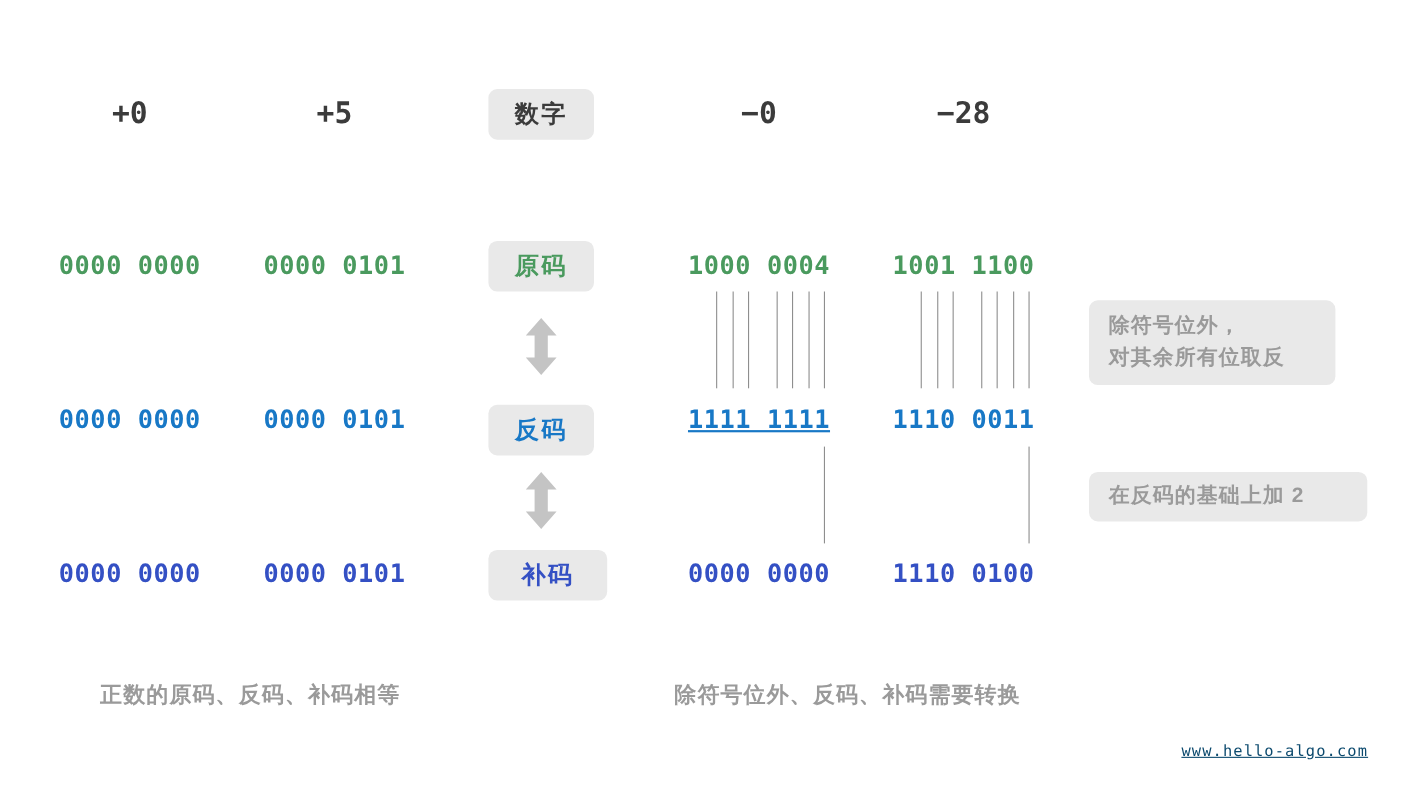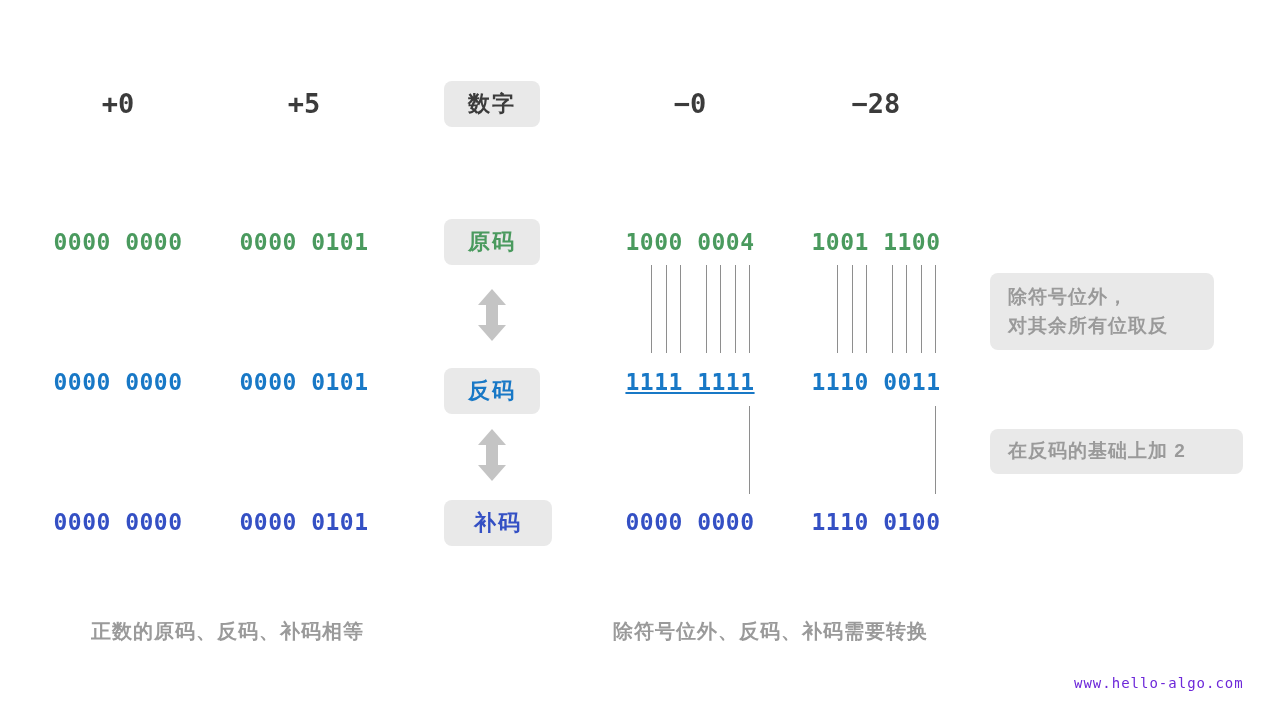--- a/index.html
+++ b/index.html
@@ -88,23 +88,24 @@
     font-size: 20px;
     font-weight: bold;
     letter-spacing: 1px;
     white-space: nowrap;
   }
 
   
   .watermark {
     font-family: "DejaVu Sans Mono", "Liberation Mono", monospace;
     font-size: 14px;
-    color: #6d28d9;
+    color: #0c4a6e;
     letter-spacing: 1px;
     white-space: nowrap;
+    text-decoration: underline;
   }
 
   
   .vline {
     position: absolute;
     width: 1px;
     background: #8e8e8e;
   }
 
   

